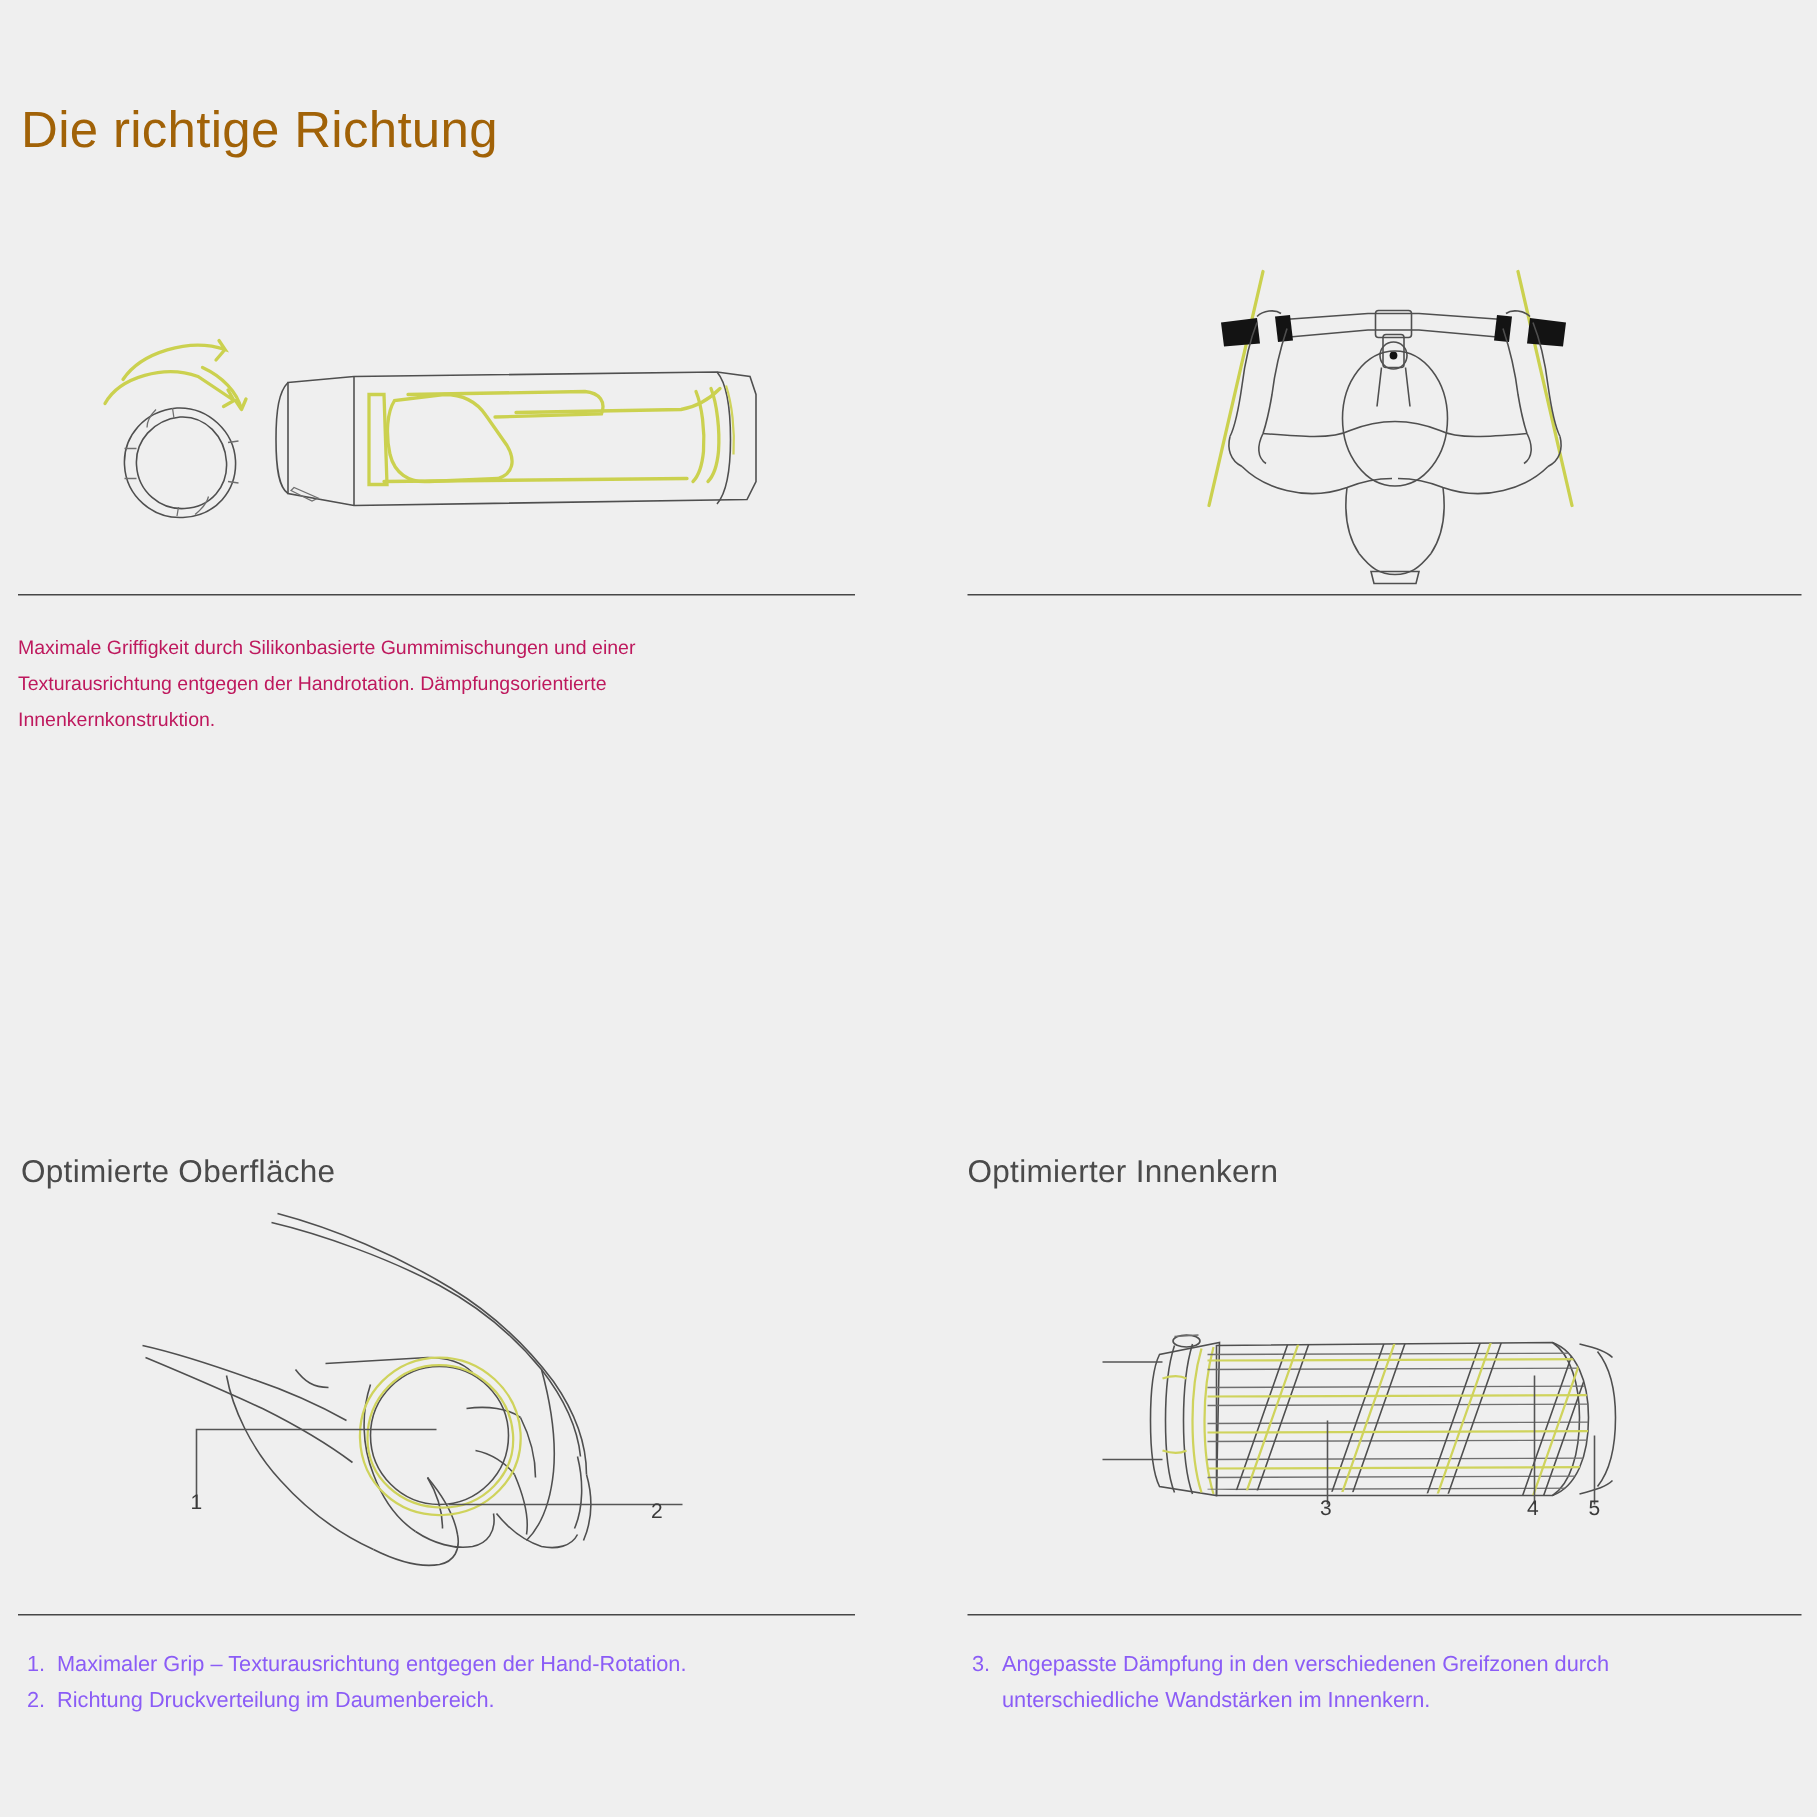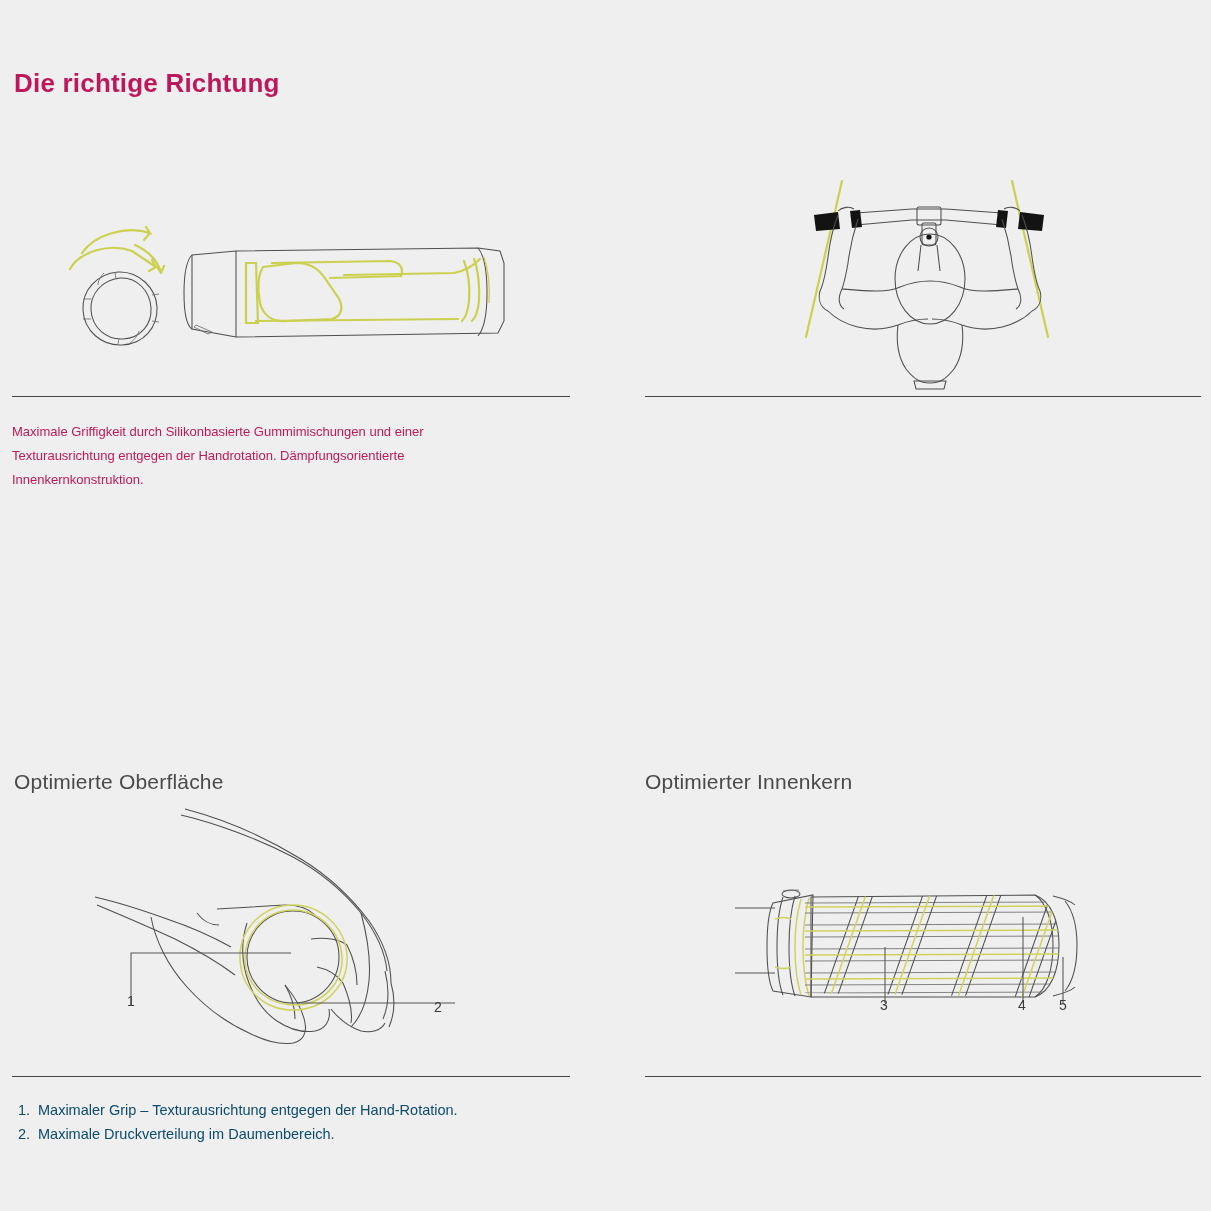--- a/index.html
+++ b/index.html
@@ -19,24 +19,24 @@
     position: absolute;
     inset: 0;
     background: #efefef;
   }
 
   
   .main-title {
     position: absolute;
     left: 14px;
     top: 68px;
-    font-size: 26px;
-    font-weight: 700;
+    font-size: 34px;
+    font-weight: 400;
     letter-spacing: 0.2px;
-    color: #be185d;
+    color: #a16207;
     margin: 0;
     white-space: nowrap;
   }
   .section-title {
     position: absolute;
     font-size: 21px;
     font-weight: 400;
     letter-spacing: 0.2px;
     color: #4a4a4a;
     margin: 0;
@@ -67,21 +67,21 @@
   #copy-top-left  { left: 12px;  top: 420px; width: 510px; }
   #copy-top-right { left: 645px; top: 420px; width: 565px; }
 
   .numbered-list {
     position: absolute;
     margin: 0;
     padding: 0;
     list-style: none;
     font-size: 14.5px;
     line-height: 24px;
-    color: #0c4a6e;
+    color: #8b5cf6;
   }
   #list-oberflaeche { left: 18px;  top: 1098px; width: 540px; }
   #list-innenkern   { left: 648px; top: 1098px; width: 520px; }
   .numbered-list li {
     padding-left: 20px;
     text-indent: -20px;
     white-space: normal;
   }
   .numbered-list li .num { display: inline-block; width: 20px; text-indent: 0; }
 
@@ -298,18 +298,19 @@
 
   <div class="divider" id="divider-top-left"></div>
   <div class="divider" id="divider-top-right"></div>
   <div class="divider" id="divider-bot-left"></div>
   <div class="divider" id="divider-bot-right"></div>
 
   <p class="body-copy" id="copy-top-left">Maximale Griffigkeit durch Silikonbasierte Gummimischungen und einer Texturausrichtung entgegen der Handrotation. Dämpfungsorientierte Innenkernkonstruktion.</p>
 
   <ul class="numbered-list" id="list-oberflaeche">
       <li><span class="num">1.</span><span>Maximaler Grip – Texturausrichtung entgegen der Hand-Rotation.</span></li>
-      <li><span class="num">2.</span><span>Maximale Druckverteilung im Daumenbereich.</span></li>
+      <li><span class="num">2.</span><span>Richtung Druckverteilung im Daumenbereich.</span></li>
     </ul>
   <ul class="numbered-list" id="list-innenkern">
+      <li><span class="num">3.</span><span>Angepasste Dämpfung in den verschiedenen Greifzonen durch unterschiedliche Wandstärken im Innenkern.</span></li>
     </ul>
 
 </div>
 
 </body></html>

